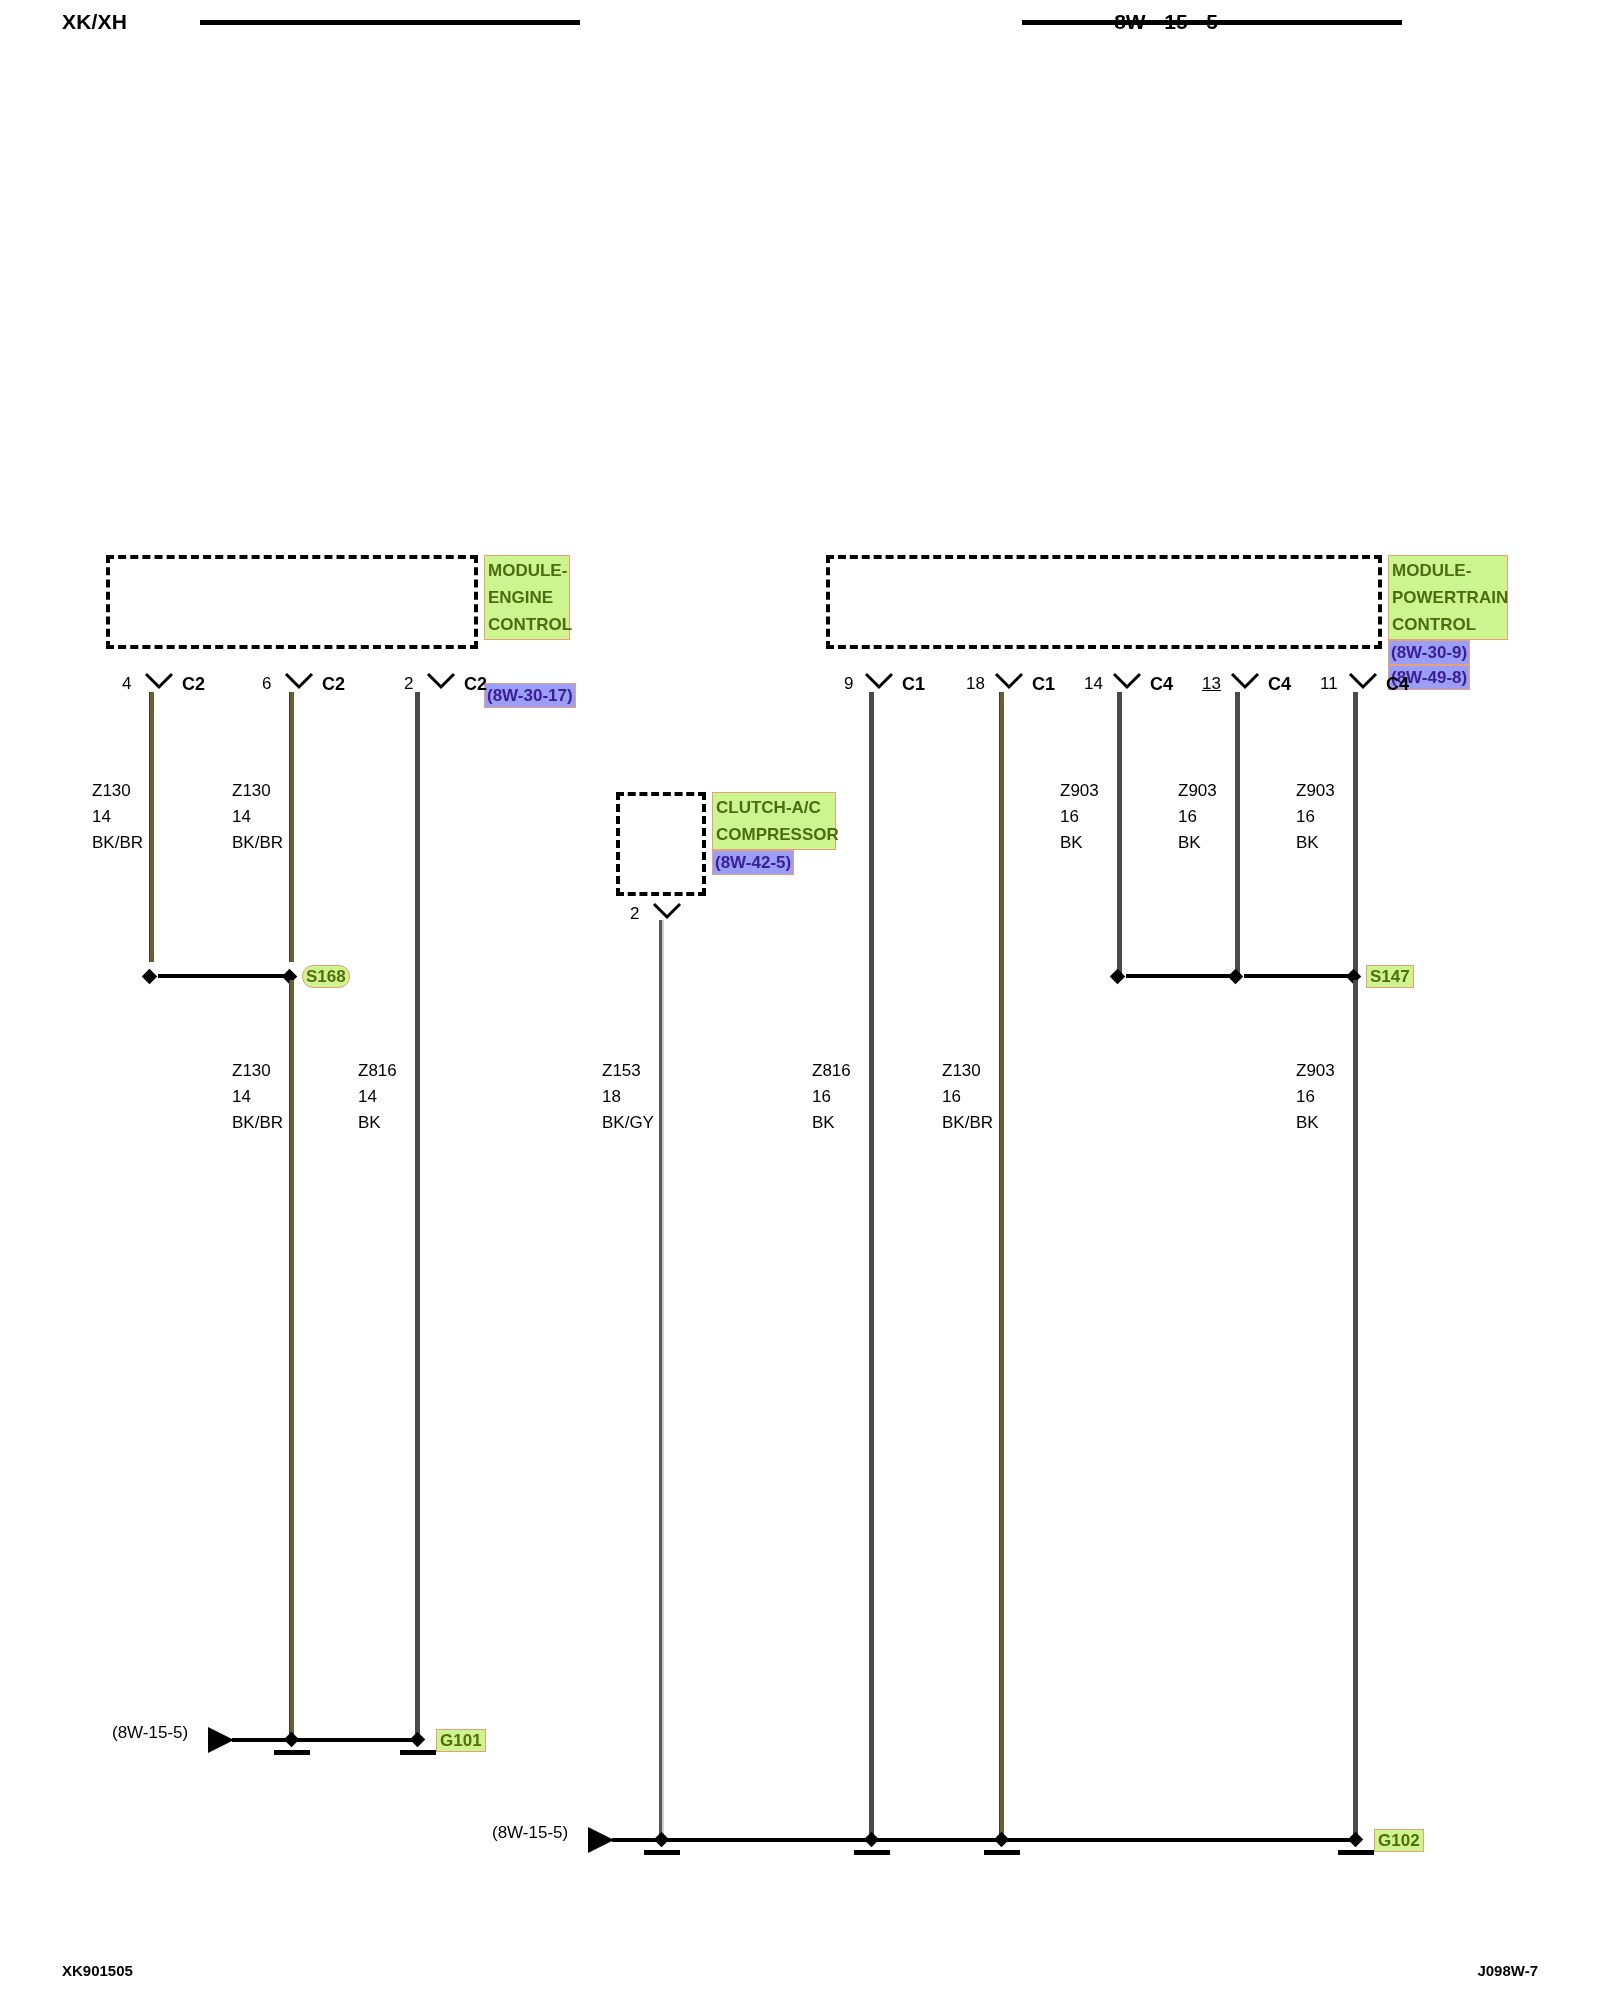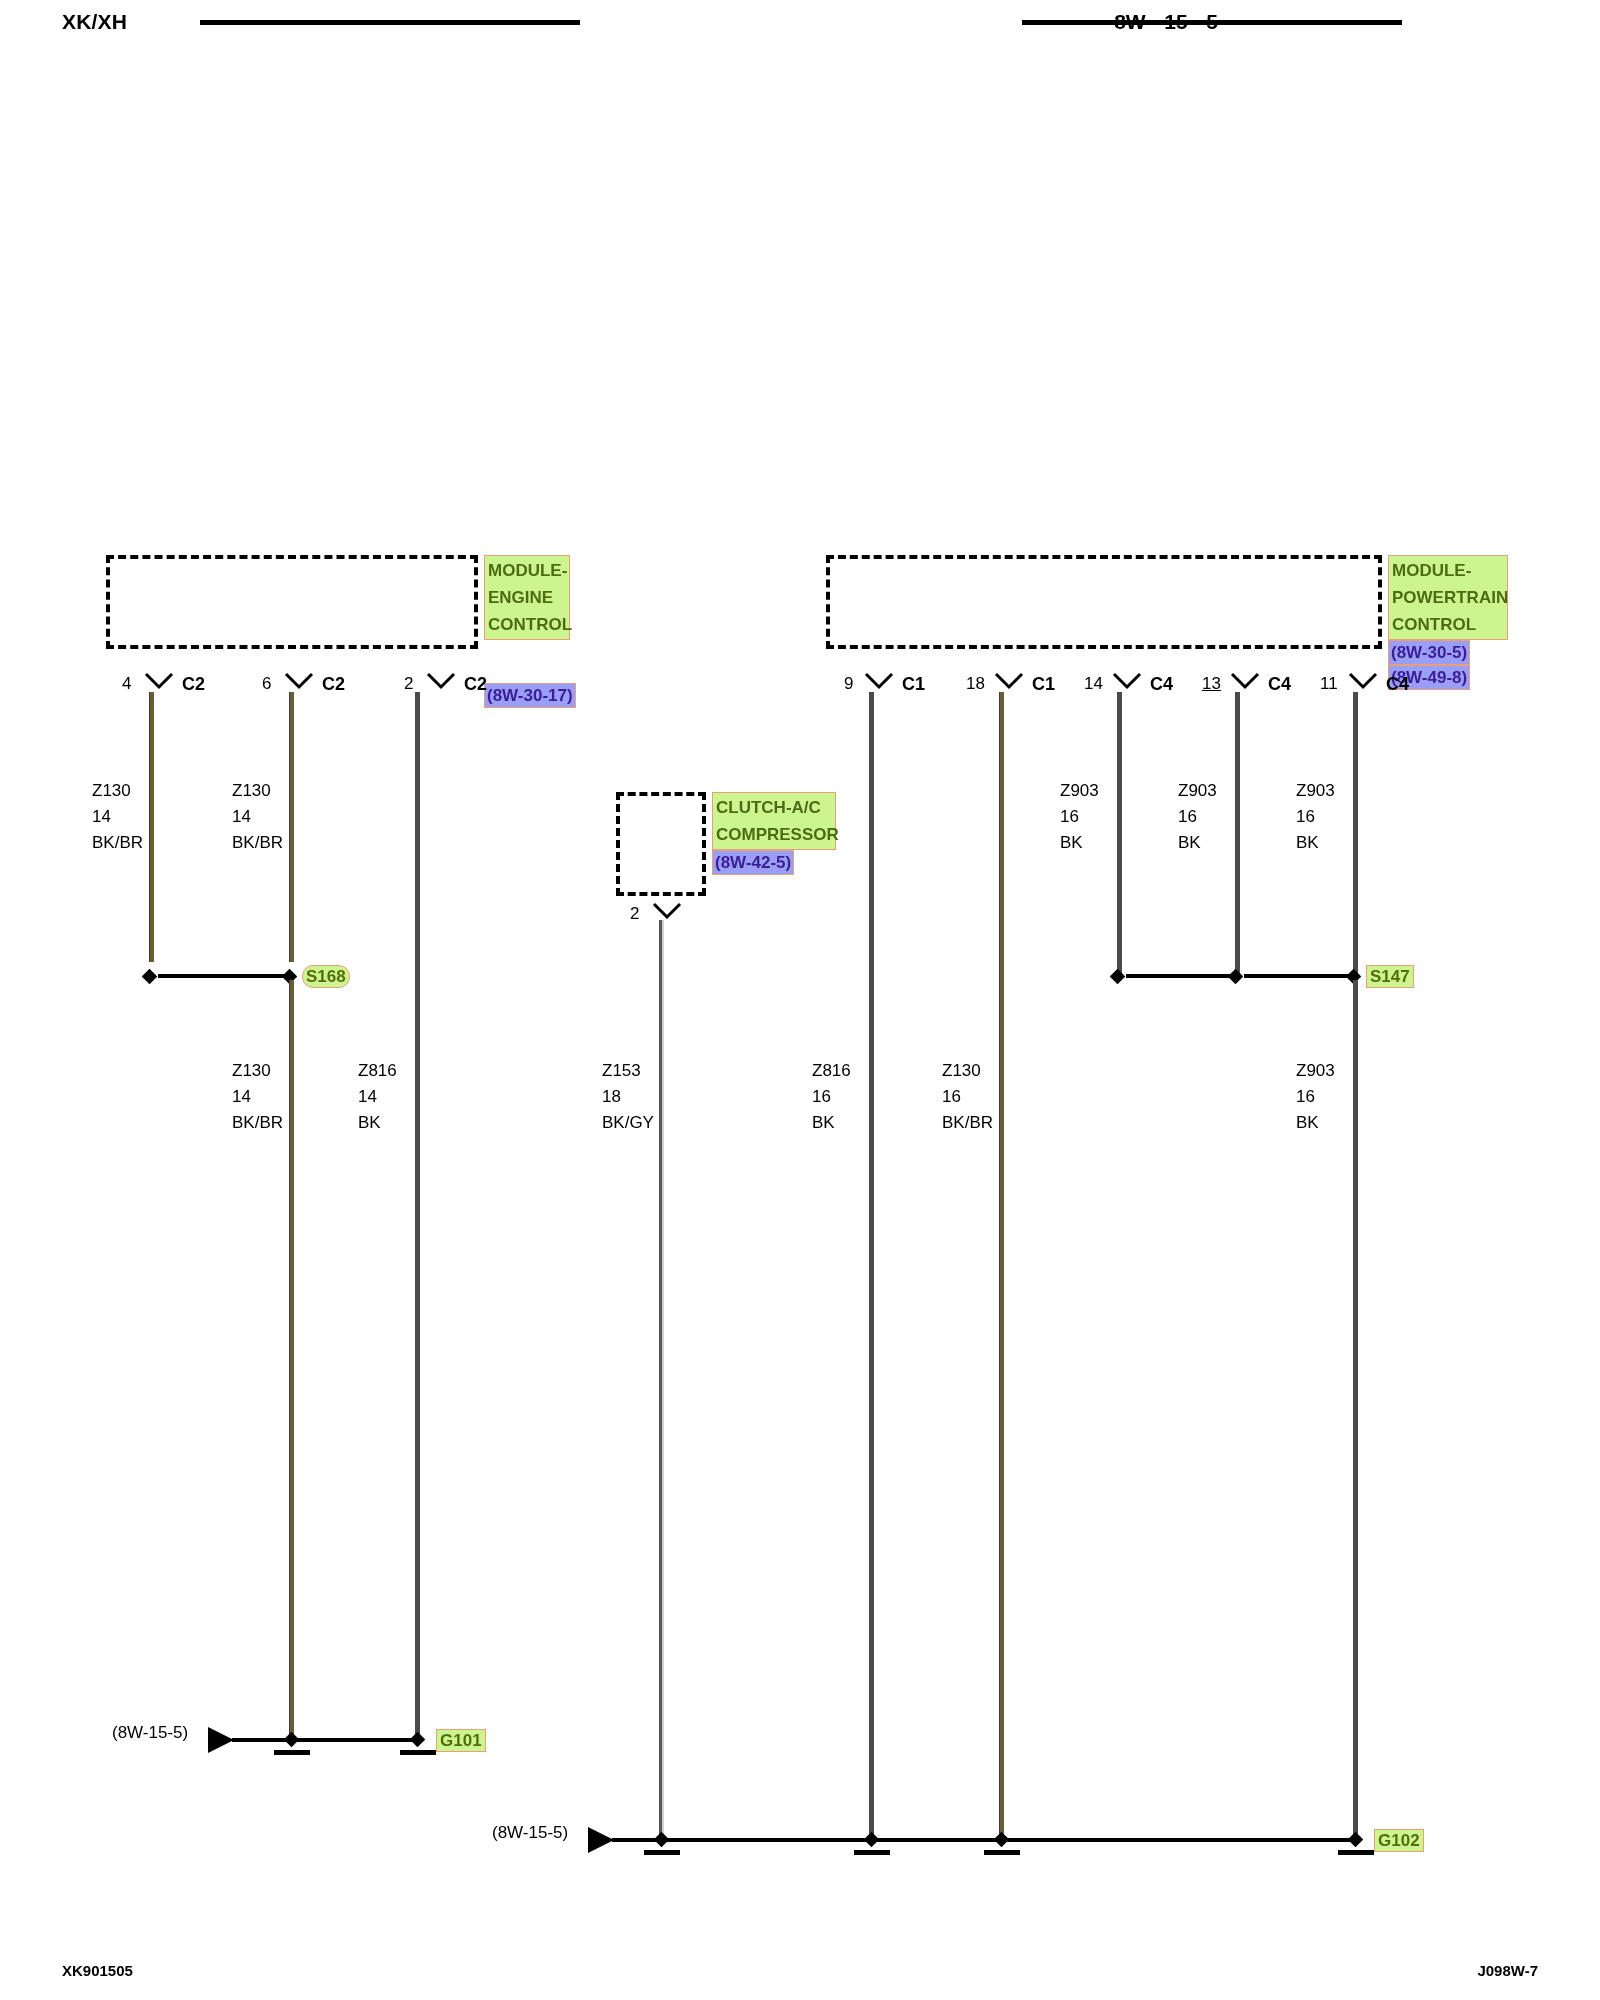--- a/index.html
+++ b/index.html
@@ -100,21 +100,21 @@
   <span class="pcon" style="left:64px;">C2</span>
 </div>
 
 <div class="modbox" style="left:826px;top:555px;width:556px;height:94px;"></div>
 
 <div class="lbl-green multi" style="left:1388px;top:555px;width:112px;">
   <div>MODULE-</div>
   <div>POWERTRAIN</div>
   <div>CONTROL</div>
 </div>
-<div class="lbl-ref" style="left:1388px;top:640px;">(8W-30-5)</div>
+<div class="lbl-ref" style="left:1388px;top:640px;">(8W-30-9)</div>
 <div class="lbl-ref" style="left:1388px;top:665px;">(8W-49-8)</div>
 
 <div class="pin" style="left:838px;top:672px;width:90px;height:28px;">
   <span class="pnum" style="left:6px;">9</span>
   <svg width="34" height="22" style="left:26px;top:0;">
       <polyline points="2,2 15,15 28,2" stroke="#000" stroke-width="3" fill="none"></polyline>
     </svg>
   <span class="pcon" style="left:64px;">C1</span>
 </div>
 <div class="pin" style="left:968px;top:672px;width:90px;height:28px;">

